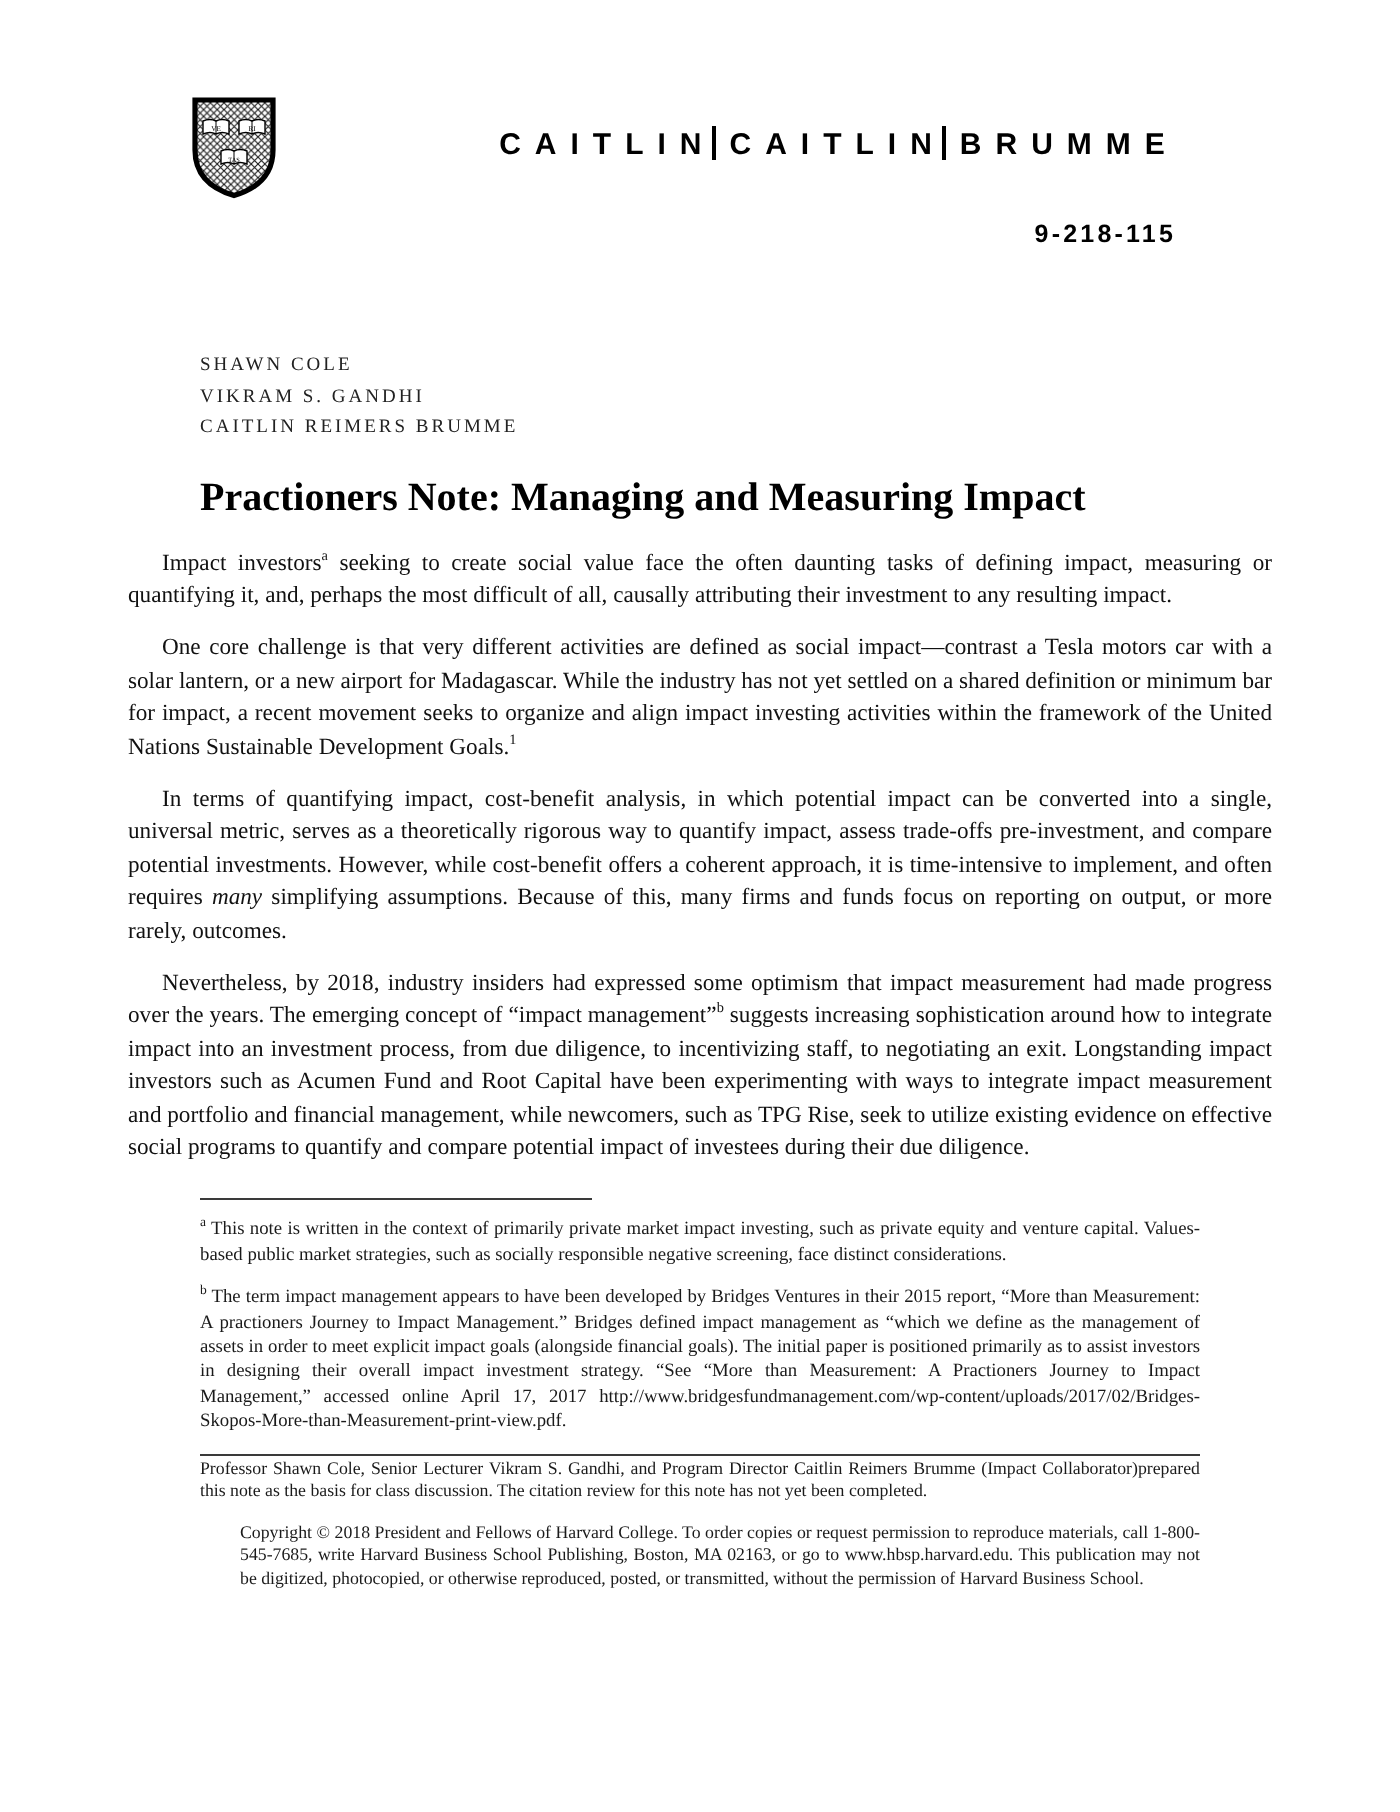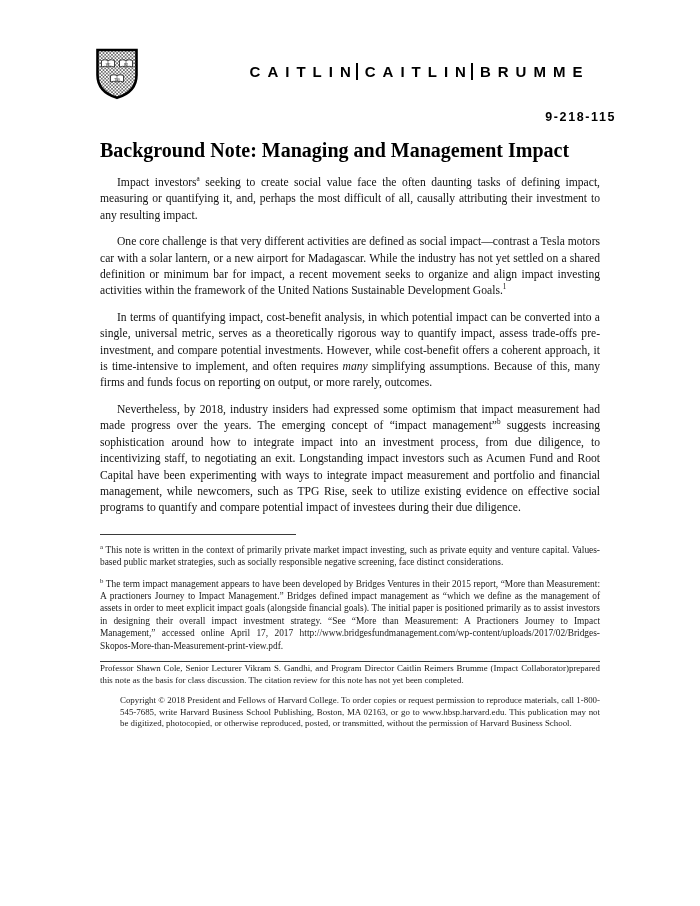--- a/index.html
+++ b/index.html
@@ -21,21 +21,21 @@
     text-align: center; white-space: nowrap;
     font-family: "Liberation Sans", sans-serif;
     font-weight: bold; font-size: 15px; letter-spacing: 7px; color: #000;
   }
   .wordmark .bar {
     display: inline-block; width: 0; height: 17px;
     border-left: 2px solid #000; vertical-align: -3px; margin: 0 7px 0 -2px;
   }
 
   
-  .docmeta { margin-top: 4px; padding-right: 84px; text-align: right; }
+  .docmeta { margin-top: 4px; padding-right: 112px; text-align: right; }
   .docnum {
     font-family: "Liberation Sans", sans-serif;
     font-weight: bold; font-size: 12.5px; letter-spacing: 1.6px; color: #000;
   }
   .docdate { margin-top: 4px; font-size: 8px; letter-spacing: 2.4px; color: #222; }
 
   
   .authors {
     margin-top: 52px; padding-left: 100px;
     font-size: 9.5px; letter-spacing: 1.5px; line-height: 15.5px; color: #222;
@@ -43,21 +43,21 @@
 
   
   .title {
     margin-top: 15px; padding: 0 100px;
     font-size: 20px; font-weight: bold; color: #000;
     font-family: "Liberation Serif", serif;
   }
 
   
   .bodytext {
-    margin-top: 13px; padding: 0 100px;
+    margin-top: 13px; padding: 0 64px;
     font-size: 11.6px; line-height: 16.4px; text-align: justify; color: #111;
   }
   .bodytext p { text-indent: 17px; margin: 0 0 10px 0; }
   sup { font-size: 0.62em; vertical-align: super; line-height: 0; }
 
   
   .fnrule { margin: 17px 0 0 100px; width: 196px; border-top: 1px solid #3a3a3a; }
   .footnotes {
     margin-top: 9px; padding: 0 100px;
     font-size: 9.4px; line-height: 12.4px; text-align: justify; color: #1a1a1a;
@@ -109,22 +109,27 @@
     </div>
     <div class="wordmark">
       <span>CAITLIN</span><span class="bar"></span><span>CAITLIN</span><span class="bar"></span><span>BRUMME</span>
     </div>
   </div>
 
   <div class="docmeta">
     <div class="docnum">9-218-115</div>
   </div>
 
+  <div class="authors">
+    <div>SHAWN COLE</div>
+    <div>VIKRAM S. GANDHI</div>
+    <div>CAITLIN REIMERS BRUMME</div>
+  </div>
 
-  <h1 class="title">Background Note: Managing and Management Impact</h1>
+  <h1 class="title">Practioners Note: Managing and Measuring Impact</h1>
 
   <div class="bodytext">
     <p><span>Impact investors</span><sup>a</sup><span> seeking to create social value face the often daunting tasks of defining impact, measuring or quantifying it, and, perhaps the most difficult of all, causally attributing their investment to any resulting impact.</span></p>
     <p><span>One core challenge is that very different activities are defined as social impact—contrast a Tesla motors car with a solar lantern, or a new airport for Madagascar. While the industry has not yet settled on a shared definition or minimum bar for impact, a recent movement seeks to organize and align impact investing activities within the framework of the United Nations Sustainable Development Goals.</span><sup>1</sup></p>
     <p><span>In terms of quantifying impact, cost-benefit analysis, in which potential impact can be converted into a single, universal metric, serves as a theoretically rigorous way to quantify impact, assess trade-offs pre-investment, and compare potential investments. However, while cost-benefit offers a coherent approach, it is time-intensive to implement, and often requires </span><i>many</i><span> simplifying assumptions. Because of this, many firms and funds focus on reporting on output, or more rarely, outcomes.</span></p>
     <p><span>Nevertheless, by 2018, industry insiders had expressed some optimism that impact measurement had made progress over the years. The emerging concept of “impact management”</span><sup>b</sup><span> suggests increasing sophistication around how to integrate impact into an investment process, from due diligence, to incentivizing staff, to negotiating an exit. Longstanding impact investors such as Acumen Fund and Root Capital have been experimenting with ways to integrate impact measurement and portfolio and financial management, while newcomers, such as TPG Rise, seek to utilize existing evidence on effective social programs to quantify and compare potential impact of investees during their due diligence.</span></p>
   </div>
 
   <div class="fnrule"></div>
   <div class="footnotes">

